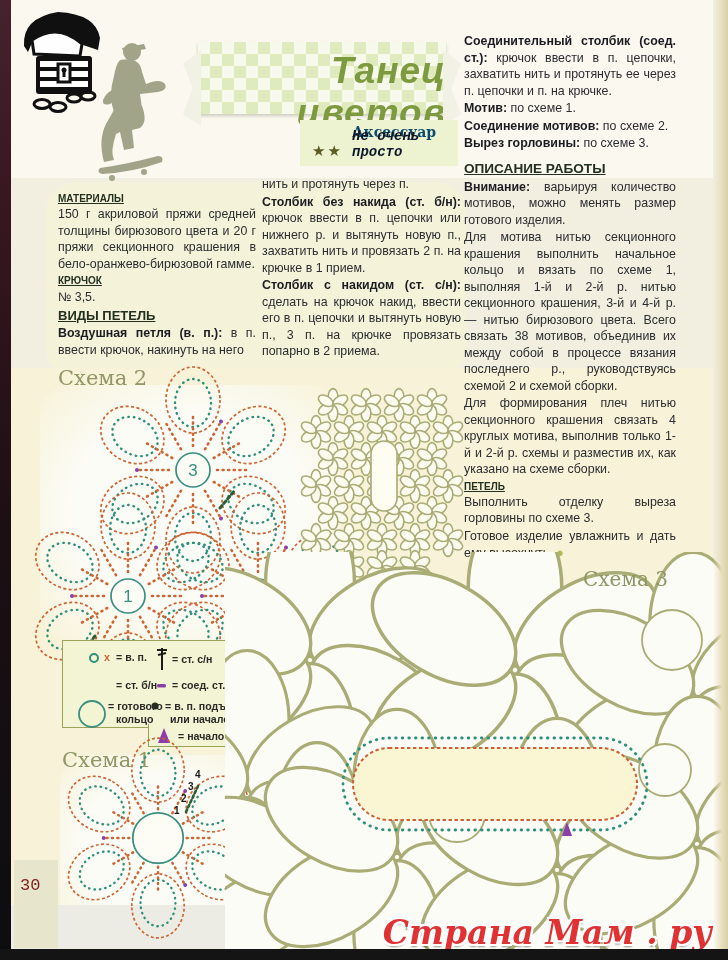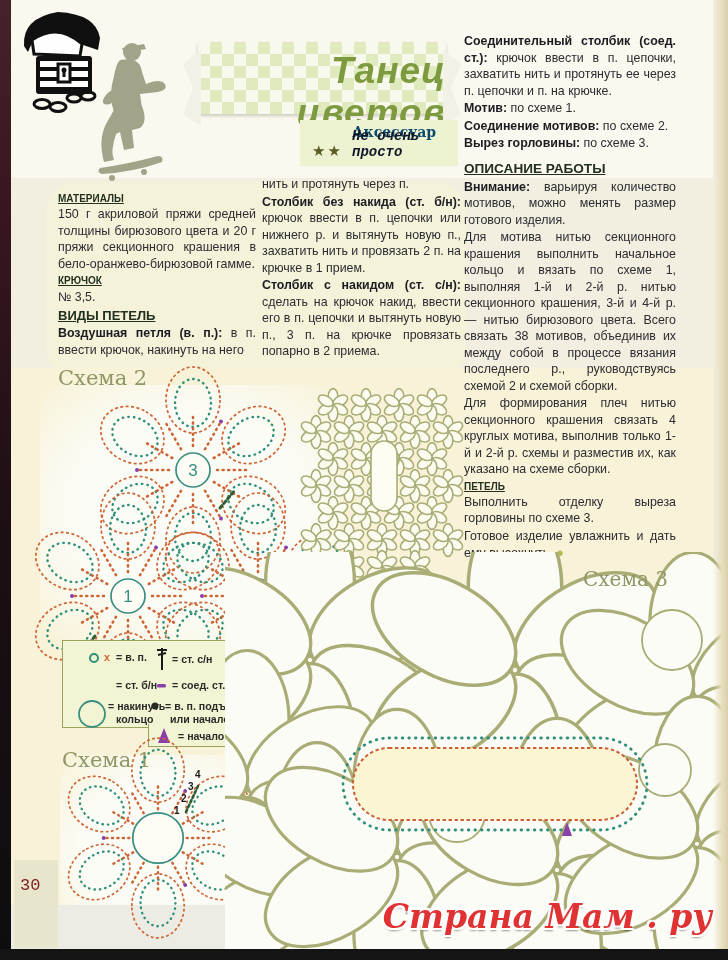--- a/index.html
+++ b/index.html
@@ -53,21 +53,21 @@
   
   .slabel{position:absolute;font-family:"DejaVu Serif",serif;color:#8f9766;font-size:21px;text-align:right;}
 
   .legend{position:absolute;left:62px;top:640px;width:182px;height:86px;
      border:1.6px solid #9aa35a;background:#f3f4d4;}
   .legend-tab{position:absolute;left:148px;top:724px;width:96px;height:22px;
      border:1.6px solid #9aa35a;border-top:none;background:#f3f4d4;}
   .legend-tab-cover{position:absolute;left:151px;top:722px;width:91px;height:6px;background:#f3f4d4;}
   .lrow{position:absolute;font-size:10.6px;font-weight:bold;color:#2a2a28;white-space:nowrap;}
 
-  .wm{position:absolute;right:16px;bottom:24px;font-family:"DejaVu Serif",serif;
+  .wm{position:absolute;right:16px;bottom:8px;font-family:"DejaVu Serif",serif;
      font-style:italic;font-weight:bold;font-size:33px;color:#e03232;
      text-shadow:-2px -2px 0 #fff,2px -2px 0 #fff,-2px 2px 0 #fff,2px 2px 0 #fff,0 3px 2px rgba(0,0,0,.4);}
   .pnum{position:absolute;left:20px;top:876px;font-size:17px;color:#7f1d1d;font-family:Liberation Mono, monospace;}
   .pnum-band{position:absolute;left:14px;top:860px;width:44px;height:88px;background:#e7e6cc;}
   svg{display:block;}
   .abs{position:absolute;}
 </style>
 </head>
 <body>
 
@@ -265,21 +265,21 @@
     </g>
     <circle cx="30" cy="74" r="13" fill="none" stroke="#3a8f80" stroke-width="1.8"></circle>
     <circle cx="93" cy="66" r="3.5" fill="#23301f"></circle>
     <polygon points="96,103 108,103 102,88" fill="#8b3fa8"></polygon>
   </svg>
   <div class="lrow" style="left:104px;top:651px;color:#cc6433">x</div>
   <div class="lrow" style="left:116px;top:651px">= в. п.</div>
   <div class="lrow" style="left:172px;top:653px">= ст. с/н</div>
   <div class="lrow" style="left:116px;top:679px">= ст. б/н</div>
   <div class="lrow" style="left:172px;top:679px">= соед. ст.</div>
-  <div class="lrow" style="left:108px;top:700px">= накинуть</div>
+  <div class="lrow" style="left:108px;top:700px">= готового</div>
   <div class="lrow" style="left:116px;top:713px">кольцо</div>
   <div class="lrow" style="left:165px;top:700px">= в. п. подъема</div>
   <div class="lrow" style="left:170px;top:713px">или начало</div>
   <div class="lrow" style="left:178px;top:730px">= начало</div>
 
   <div class="slabel" style="left:62px;top:748px">Схема 1</div>
   <svg class="abs" style="left:40px;top:740px;overflow:visible" width="250" height="210" viewBox="0 0 250 210">
     <g transform="translate(118,98) scale(0.97)">
       <use href="#lace"></use>
       <circle r="26" fill="#fdfdf6" stroke="#3a8f80" stroke-width="1.8"></circle>

